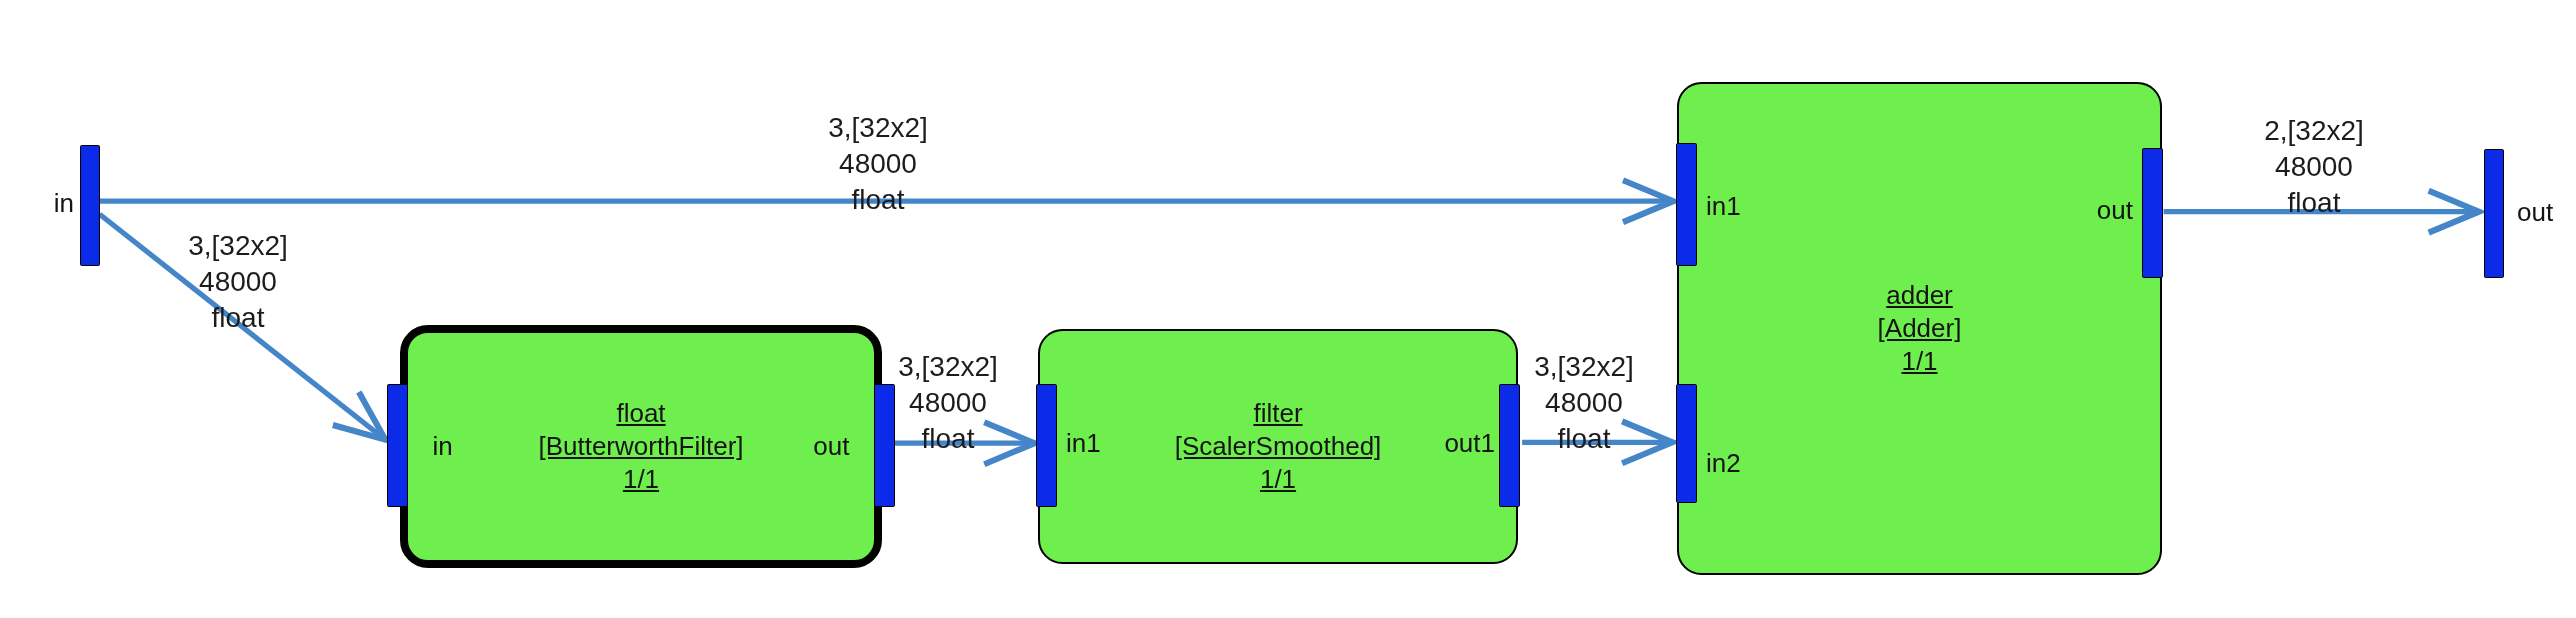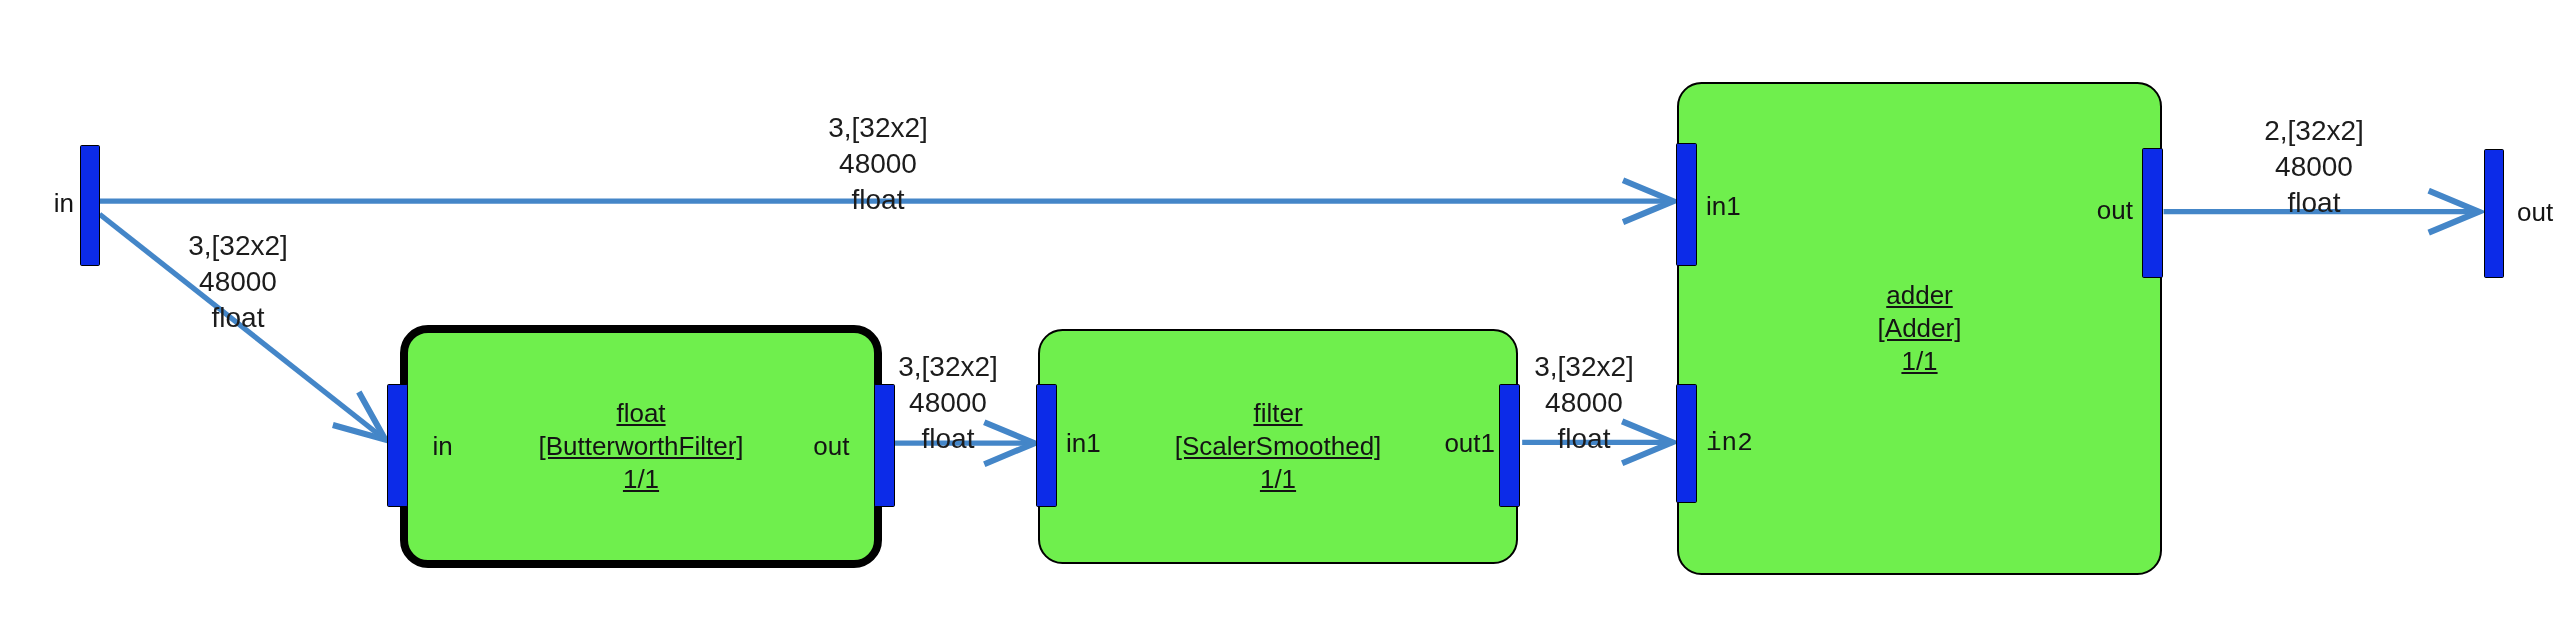--- a/index.html
+++ b/index.html
@@ -92,21 +92,21 @@
       <div>[ScalerSmoothed]</div>
       <div>1/1</div>
     </div>
   </div>
 
   <div class="block" style="left:1677px;top:82px;width:485px;height:493px;">
     <div class="port" style="left:-2.6px;top:59px;height:121px;"></div>
     <div class="port" style="left:-2.6px;top:300px;height:117px;"></div>
     <div class="port" style="right:-2.6px;top:64px;height:128px;"></div>
     <span class="plabel" style="left:27px;top:105px;">in1</span>
-    <span class="plabel" style="left:27px;top:342px;font-family:Liberation Mono, monospace;">in2</span>
+    <span class="plabel" style="left:27px;top:362px;">in2</span>
     <span class="plabel" style="right:27px;top:109px;">out</span>
     <div class="btitle">
       <div>adder</div>
       <div>[Adder]</div>
       <div>1/1</div>
     </div>
   </div>
 
   <div class="elabel" style="left:773px;top:110px;">
     <div>3,[32x2]</div>

